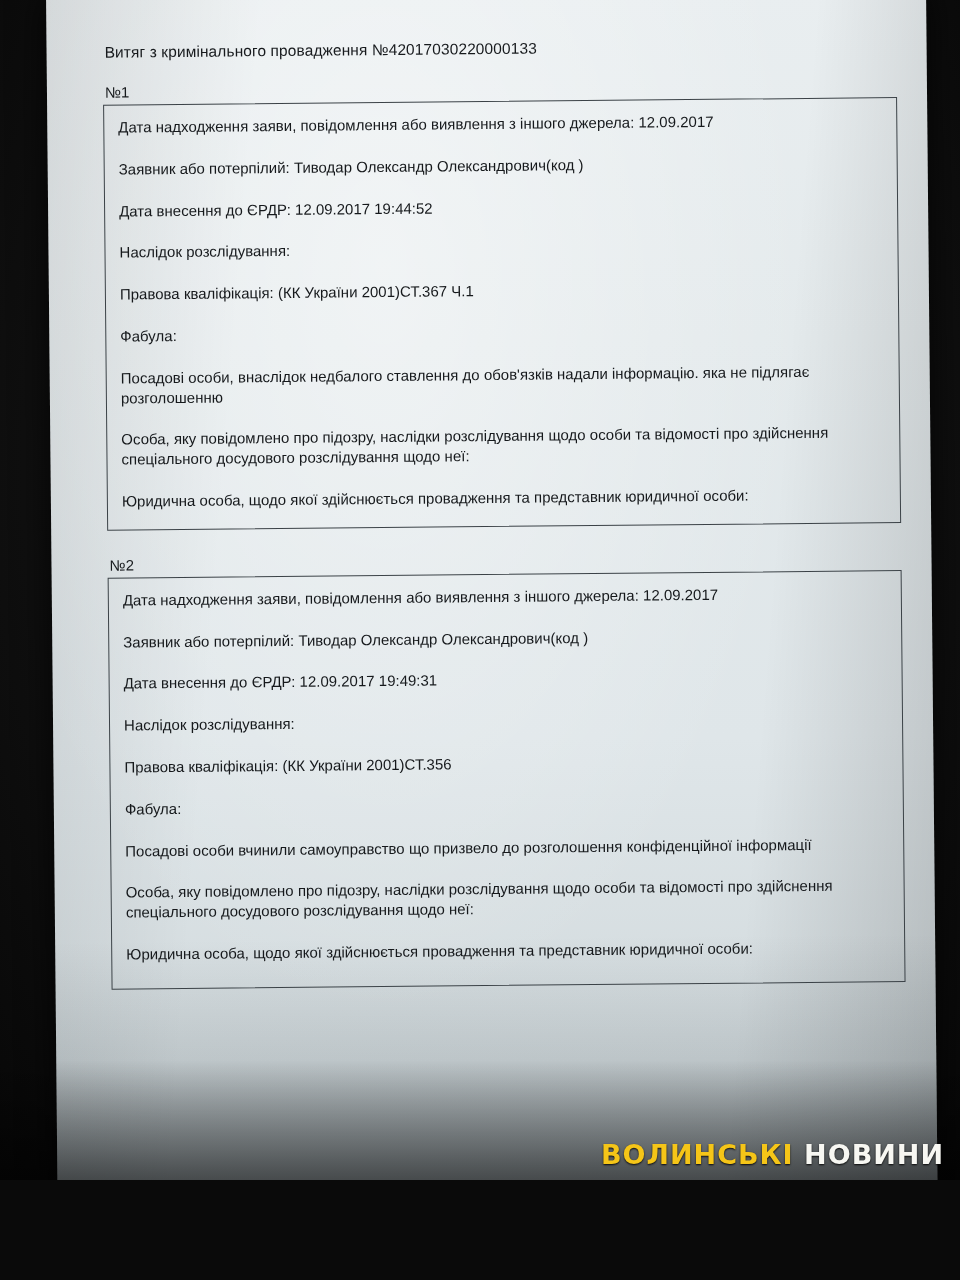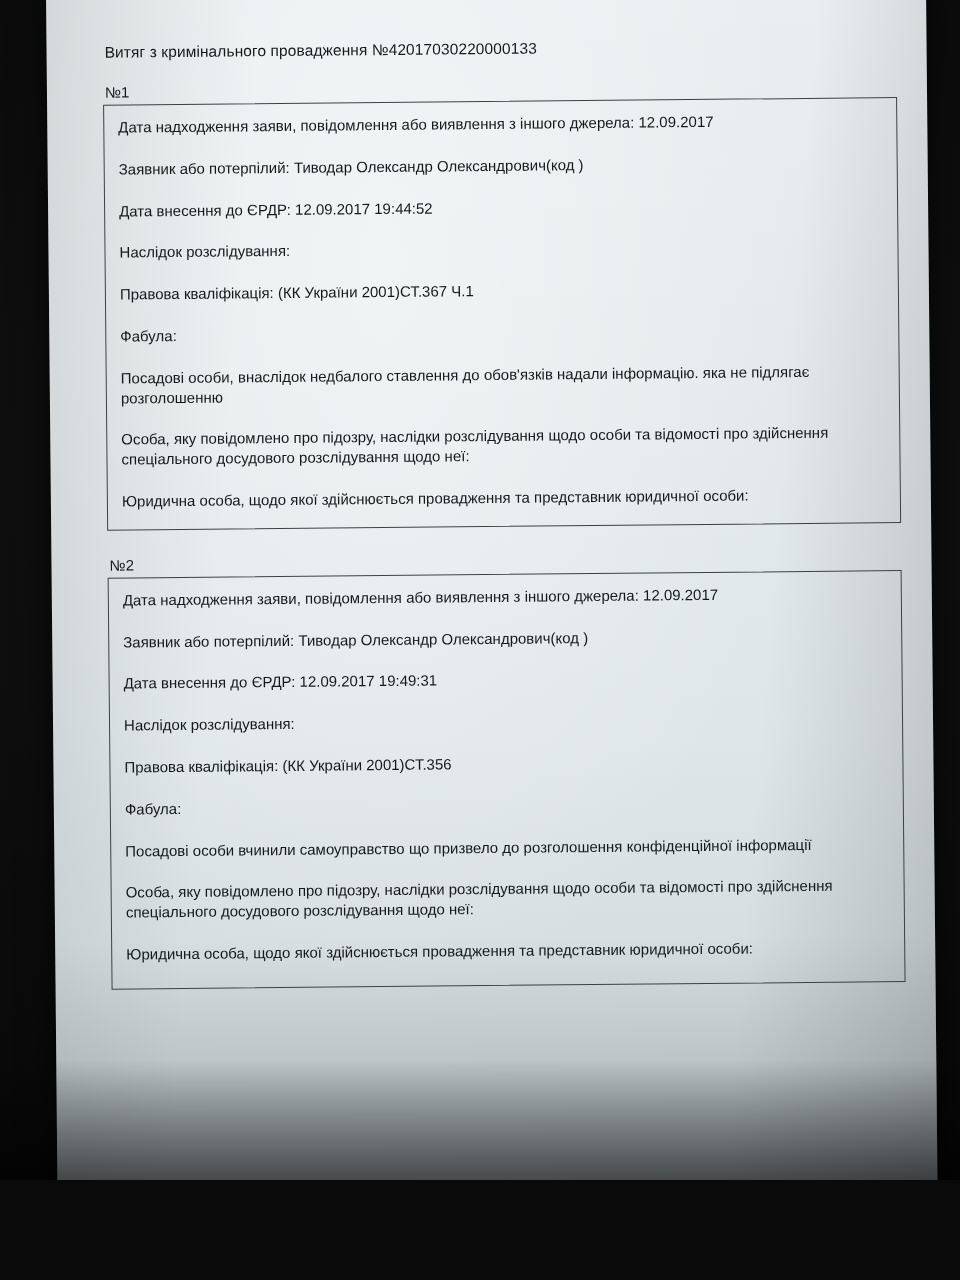--- a/index.html
+++ b/index.html
@@ -157,14 +157,18 @@
         <p class="line">Посадові особи вчинили самоуправство що призвело до розголошення конфіденційної інформації</p>
         <p class="line">Особа, яку повідомлено про підозру, наслідки розслідування щодо особи та відомості про здійснення спеціального досудового розслідування щодо неї:</p>
         <p class="line">Юридична особа, щодо якої здійснюється провадження та представник юридичної особи:</p>
       </div>
 
     </div>
   </div>
 
   <div class="floor-shadow"></div>
 
+  <div class="watermark">
+    <span class="accent">ВОЛИНСЬКІ</span>
+    <span>НОВИНИ</span>
+  </div>
 
 </div>
 
 </body></html>

